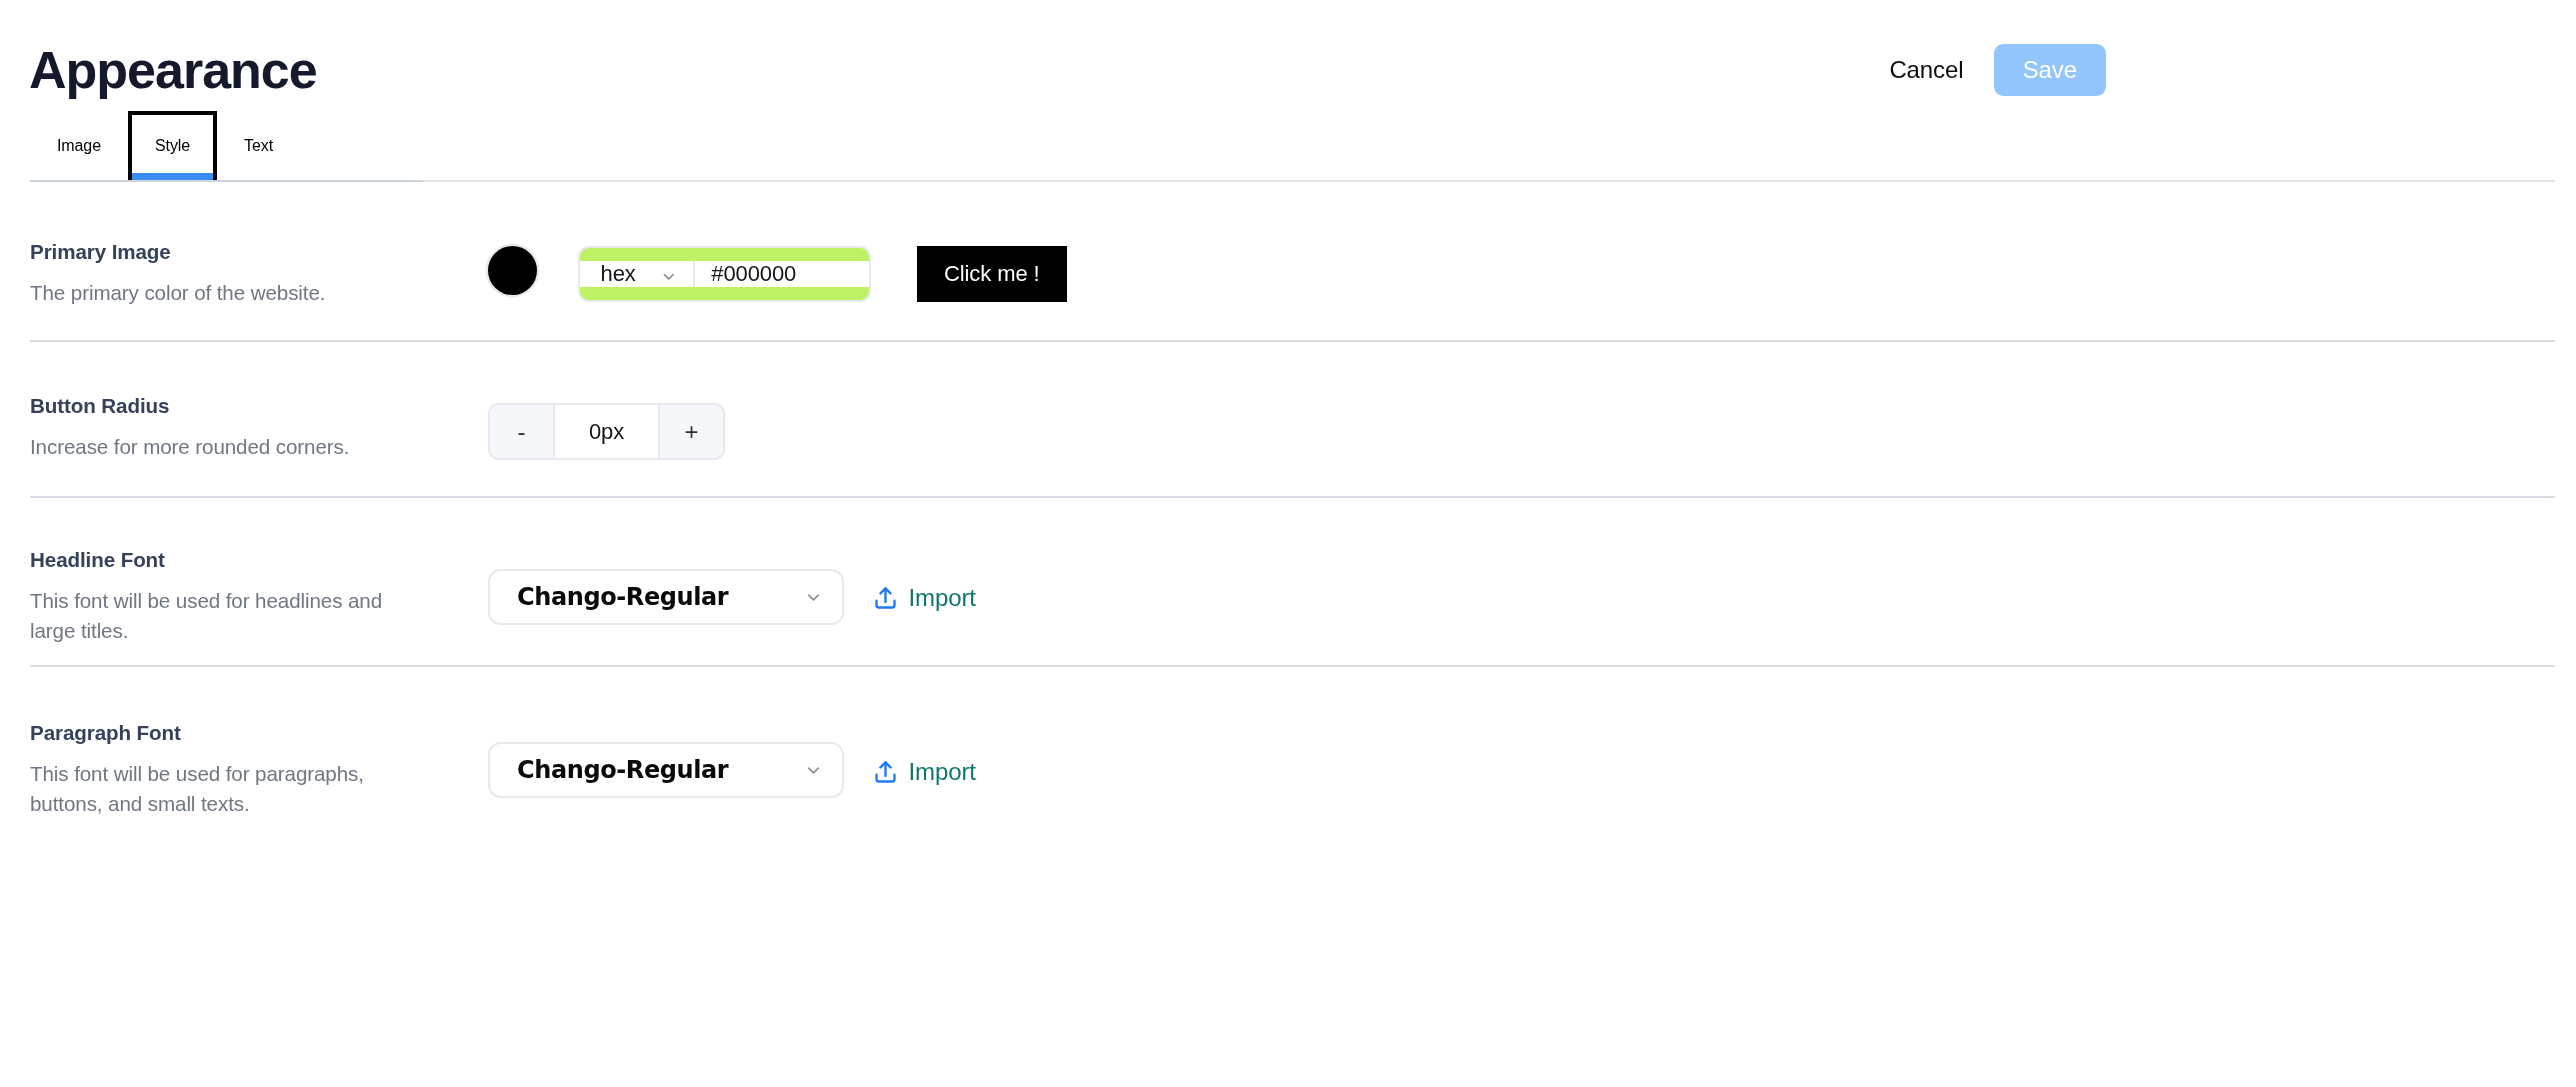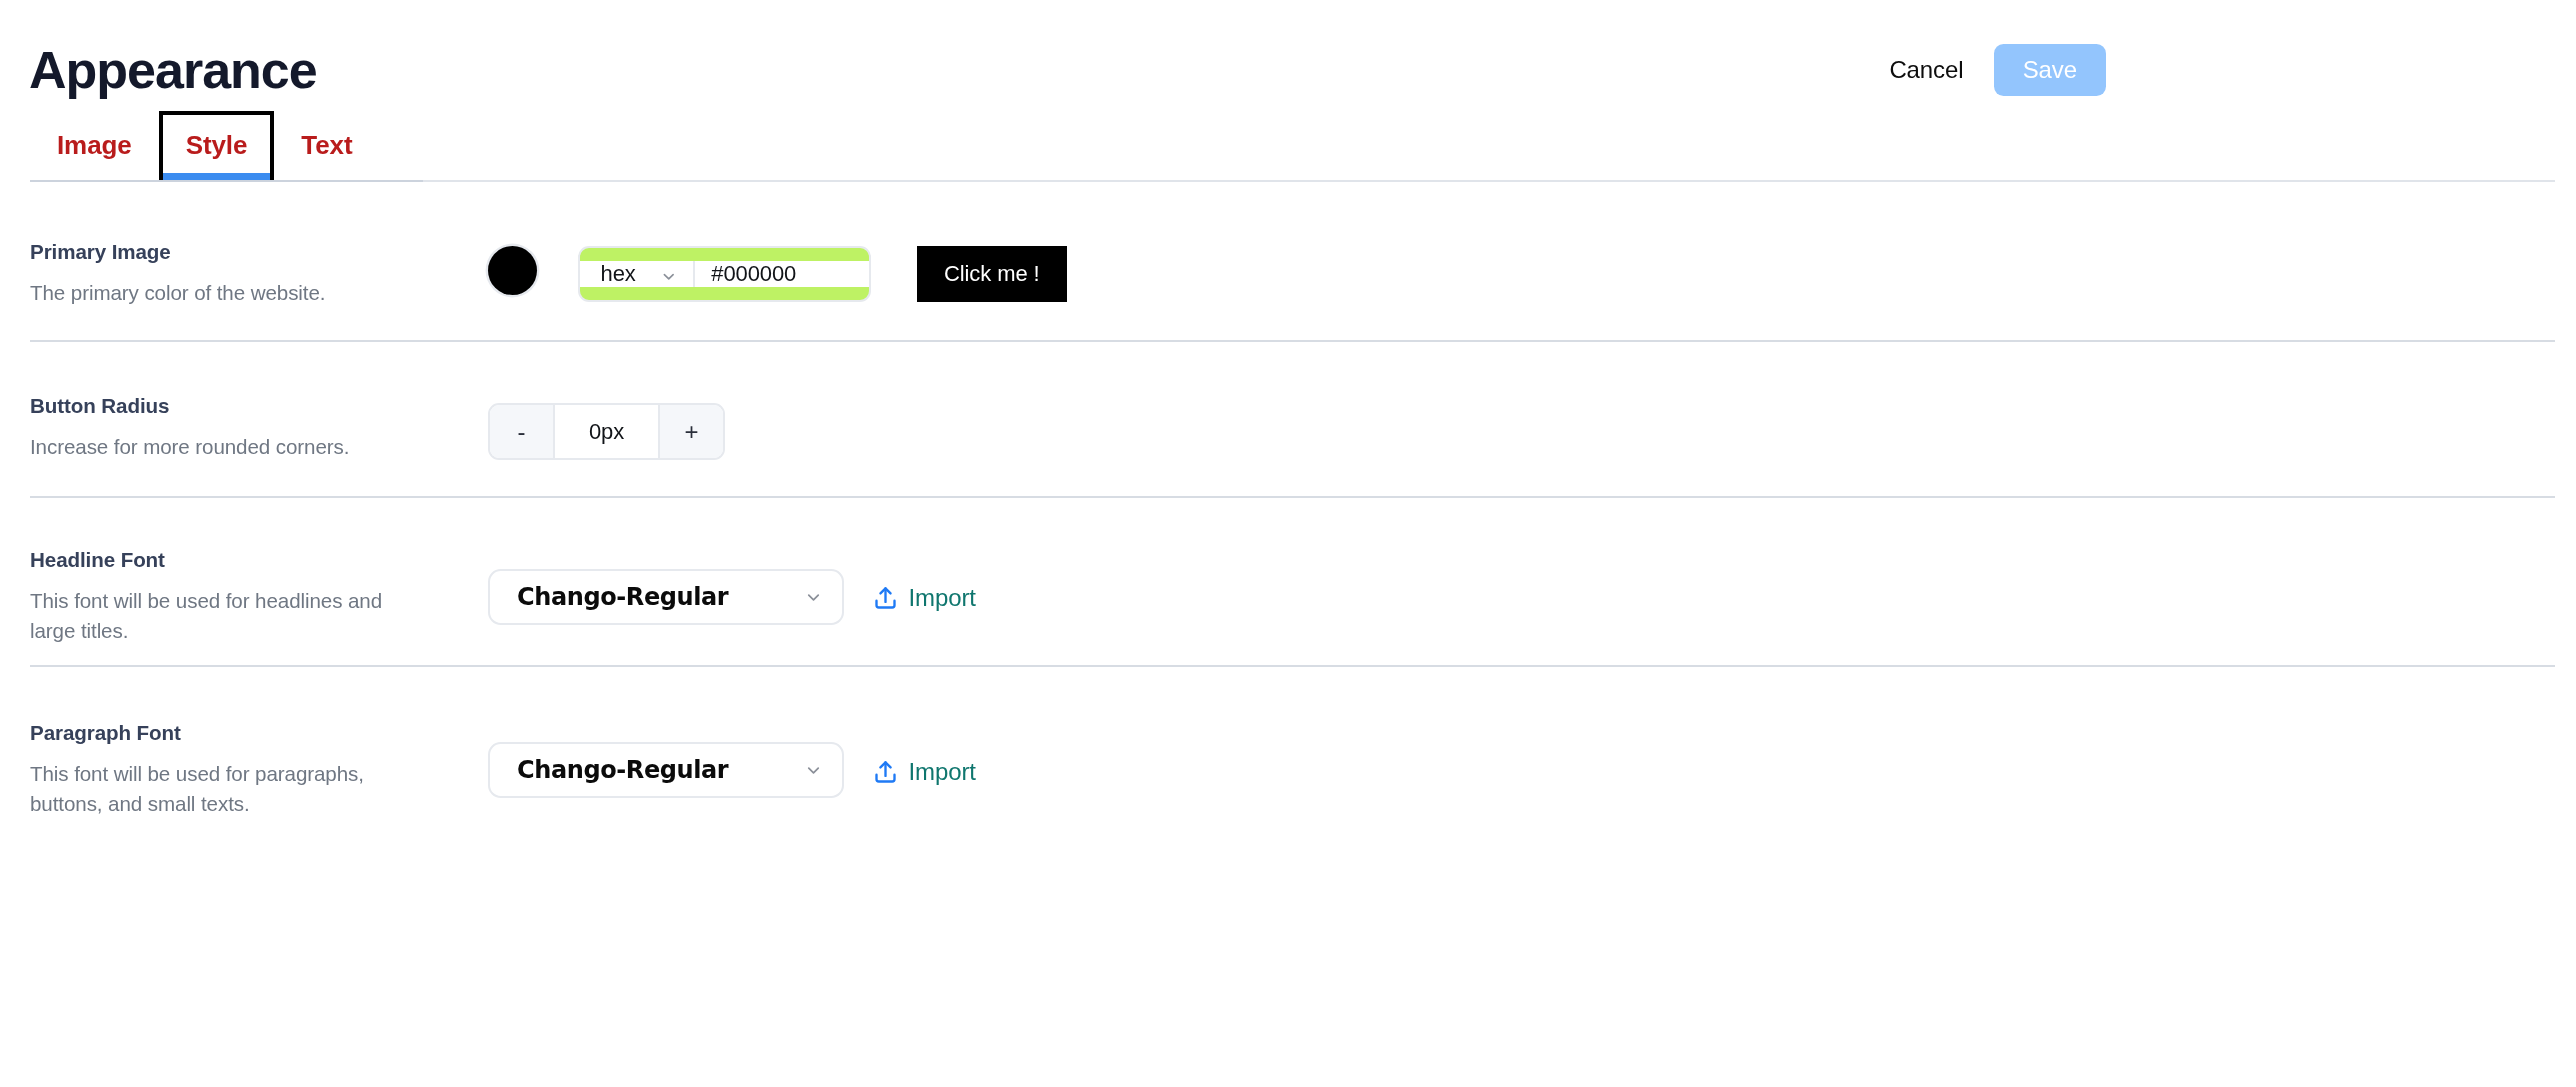--- a/index.html
+++ b/index.html
@@ -91,28 +91,27 @@
     border-bottom: 2.4px solid #ccd3dd;
     width: 393px;
   }
 
   .tab {
     position: relative;
     display: flex;
     align-items: center;
     justify-content: center;
     padding: 0 27px;
-    font-size: 26px;
-    color: #b91c1c;
+    font-size: 16px;
+    color: #000000;
     background: none;
     border: none;
     font-family: inherit;
     cursor: pointer;
     letter-spacing: -0.1px;
-    font-weight: bold;
   }
 
   .tab.is-active {
     outline: 4px solid #000000;
     outline-offset: -4px;
   }
 
   .tab.is-active::after {
     content: "";
     position: absolute;

